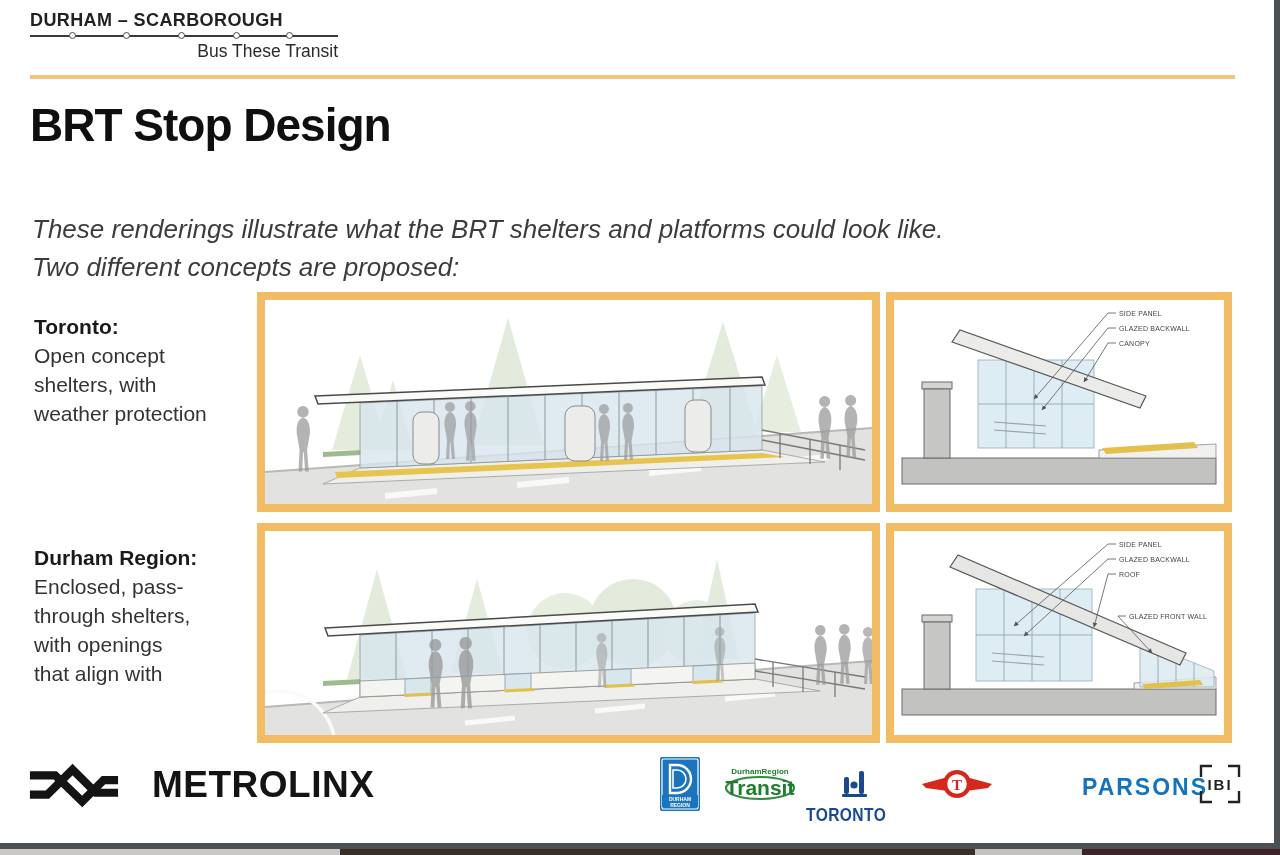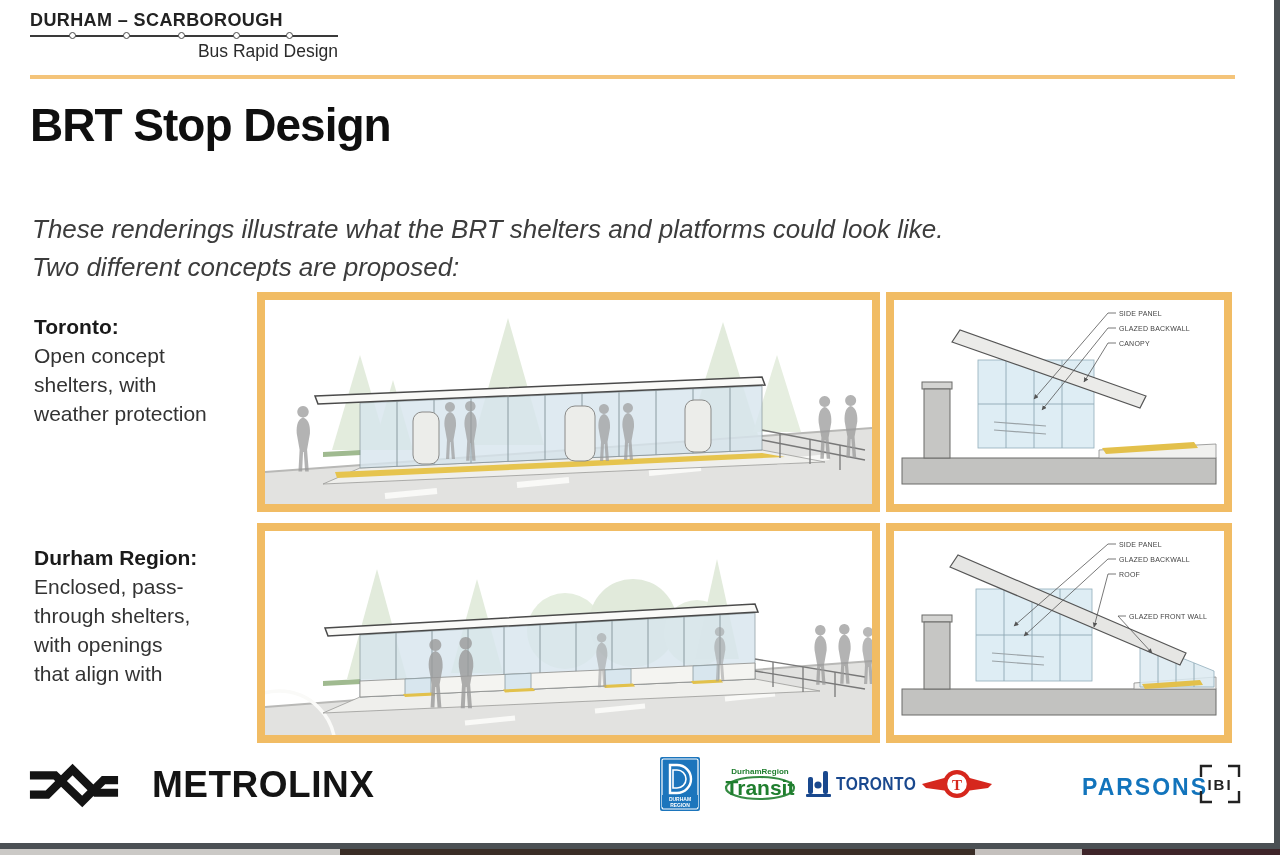--- a/index.html
+++ b/index.html
@@ -36,21 +36,21 @@
   .panel svg{display:block;width:100%;height:100%;}
   .callout{font-size:7px;fill:#444;letter-spacing:.2px;}
   .leader{stroke:#555;stroke-width:.8;fill:none;}
   .tick{stroke:#555;stroke-width:.8;}
 
   
   .metrolinx{left:28px;top:762px;display:flex;align-items:center;gap:12px;}
   .metrolinx-text{font-size:37px;font-weight:bold;letter-spacing:.5px;color:#141414;margin-left:20px;}
   .durham-logo{left:660px;top:757px;width:40px;height:54px;}
   .transit-logo{left:724px;top:764px;width:72px;height:42px;}
-  .toronto-logo{left:806px;top:769px;display:flex;align-items:center;gap:5px;}
+  .toronto-logo{left:806px;top:769px;display:flex;align-items:center;gap:5px;flex-direction:column;}
   .toronto-text{font-size:19px;font-weight:bold;color:var(--toronto);display:inline-block;transform:scaleX(.82);transform-origin:left center;letter-spacing:.5px;}
   .ttc-logo{left:922px;top:767px;width:70px;height:36px;}
   .parsons-text{left:1082px;top:774px;font-size:23px;font-weight:bold;letter-spacing:2px;color:var(--parsons);}
   .ibi-logo{left:1198px;top:763px;width:44px;height:42px;}
 
   
   .edge-right{left:1274px;top:0;width:6px;height:855px;background:#4b5054;}
   .edge-bottom{left:0;top:843px;width:1280px;height:6px;background:#4b5054;}
   .strip{top:849px;height:6px;}
   .strip-a{left:0;width:340px;background:#cbc9c6;}
@@ -62,21 +62,21 @@
 <body>
 
 <div class="abs brand-title">DURHAM – SCARBOROUGH</div>
 <div class="abs route-line">
   <span class="route-stop" style="left:39px"></span>
   <span class="route-stop" style="left:93px"></span>
   <span class="route-stop" style="left:148px"></span>
   <span class="route-stop" style="left:203px"></span>
   <span class="route-stop" style="left:256px"></span>
 </div>
-<div class="abs brand-sub">Bus Rapid Design</div>
+<div class="abs brand-sub">Bus These Transit</div>
 <div class="abs orange-rule"></div>
 
 <h1 class="abs page-title">BRT Stop Design</h1>
 <div class="abs intro intro1">These renderings illustrate what the BRT shelters and platforms could look like.</div>
 <div class="abs intro intro2">Two different concepts are proposed:</div>
 
 <div class="abs concept concept-1">
   <div class="cname">Toronto:</div>
   <div>Open concept</div>
   <div>shelters, with</div>

